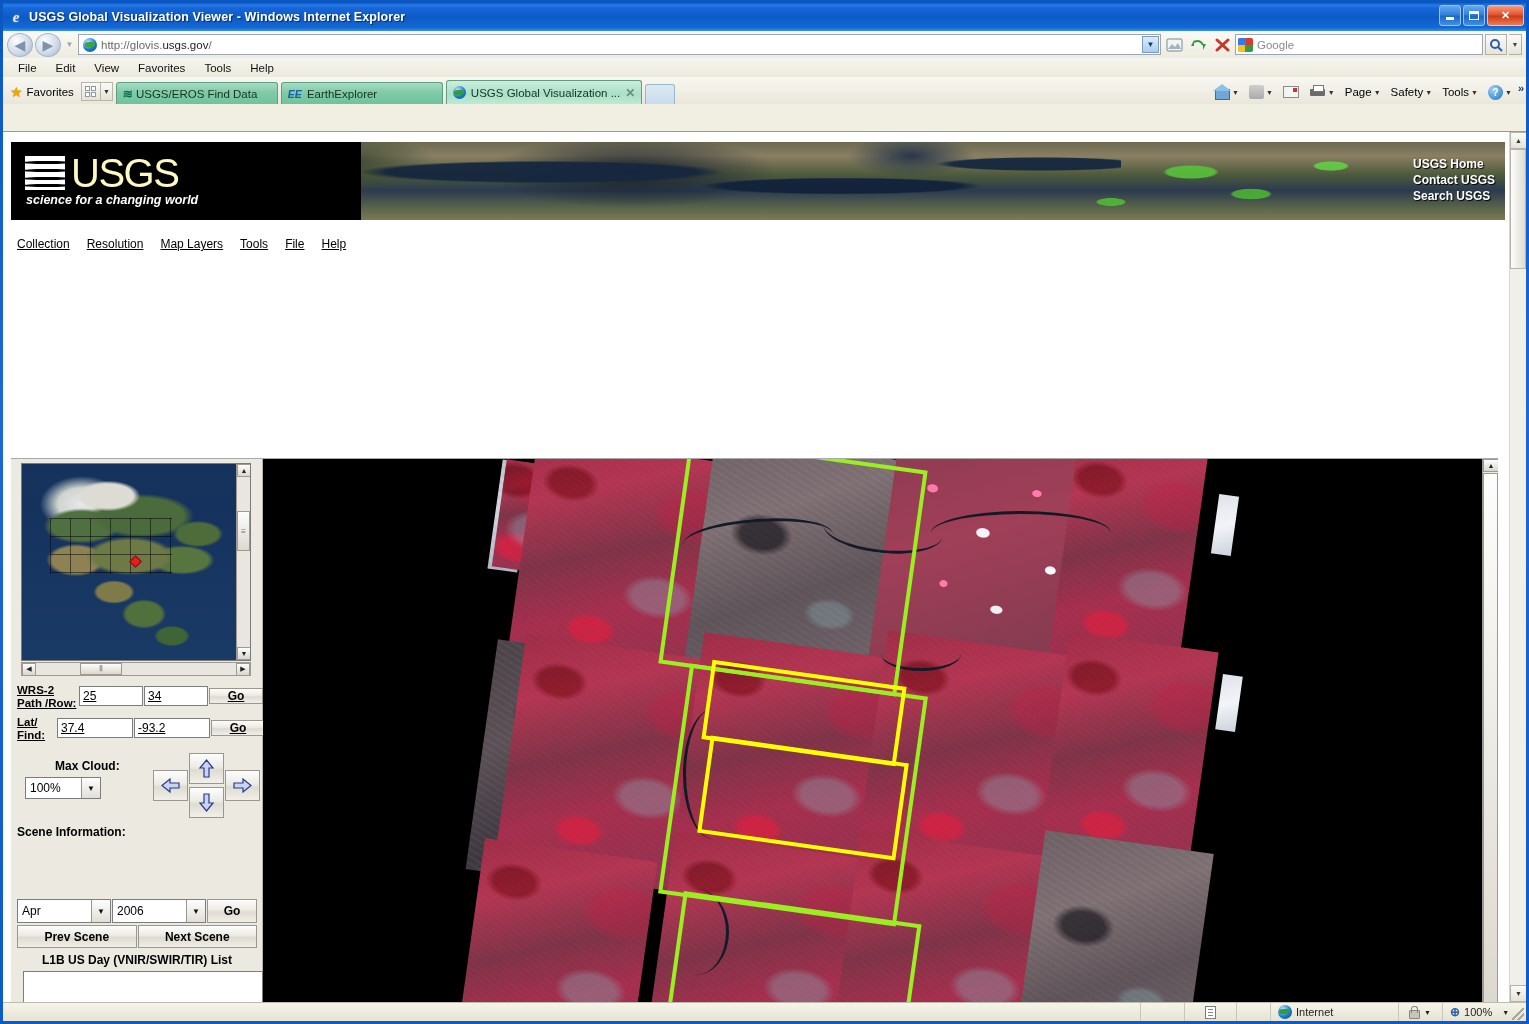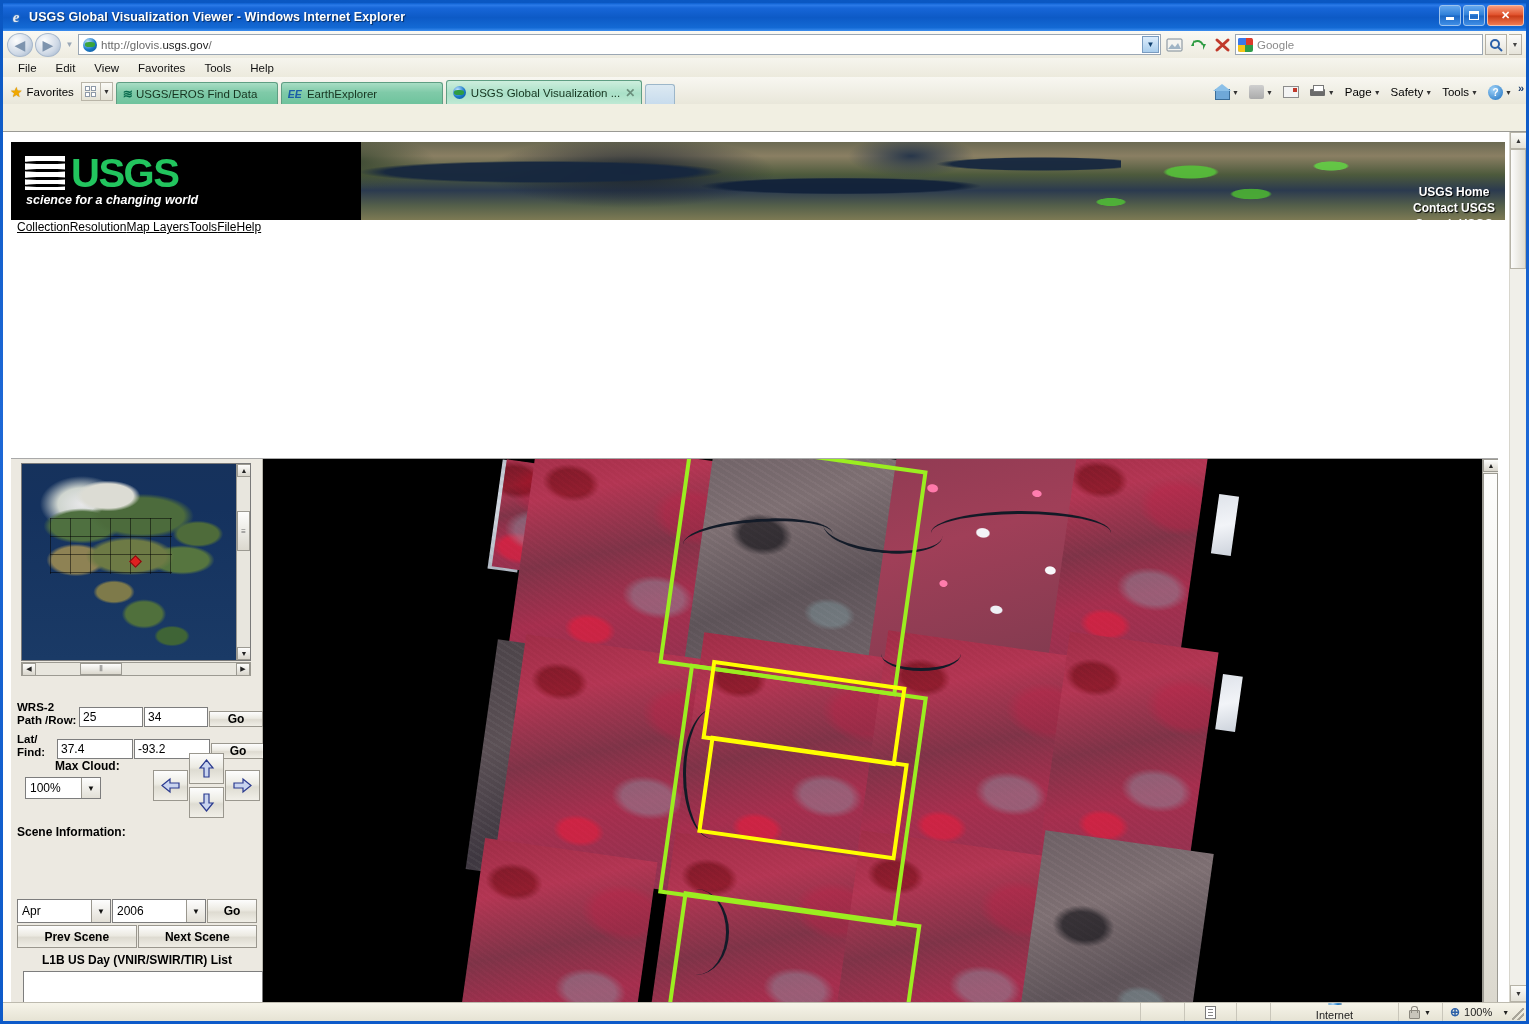--- a/index.html
+++ b/index.html
@@ -281,30 +281,30 @@
   .usgs-mark { display: flex; align-items: center; gap: 6px; }
   .usgs-waves {
     width: 40px; height: 34px; background: #fff; position: relative; overflow: hidden;
   }
   .usgs-waves i {
     position: absolute; left: -4px; width: 52px; height: 3px; background: #000;
     border-radius: 50%;
   }
   .usgs-word {
     font-family: "Liberation Sans", sans-serif;
-    font-weight: bold; font-size: 40px; color: #22c55e; letter-spacing: -1.5px;
+    font-weight: normal; font-size: 40px; color: #fef9c3; letter-spacing: -1.5px;
     line-height: 36px;
     text-align: center;
   }
   .usgs-tag {
     color: #fff; font-style: italic; font-weight: bold; font-size: 12.5px;
     margin-top: 2px; margin-left: 1px;
   }
   .banner-links {
-    position: absolute; right: 10px; top: 14px; text-align: center; margin-top: 28px;
+    position: absolute; right: 10px; top: 14px; text-align: left;
   }
   .banner-links a {
     display: block; color: #fff; font-weight: bold; font-size: 12px;
     text-decoration: none; line-height: 16px;
     text-shadow: 1px 1px 1px #000;
   }
   .eros-bar {
     margin-left: 8px; width: 1494px; height: 26px; background: #000;
     display: flex; align-items: center; padding-left: 10px;
     color: #fff; font-weight: bold; font-size: 11.5px;
@@ -321,22 +321,22 @@
   }
   .notices-box {
     border: 1px solid #c9c9c9;
     background: #fff;
     padding: 7px 18px;
     color: #1a2f8f; font-weight: bold; font-size: 13.5px;
   }
 
   
   .applet-menu {
-    margin-left: 8px; 
-    display: flex; padding-left: 6px;
+    margin-left: 8px; margin-top: 17px;
+    display: flex; gap: 17px; padding-left: 6px;
     font-size: 12px; color: #000;
   }
   .applet-menu span { }
   .applet-menu u { text-decoration: underline; }
 
   
   .applet {
     position: absolute; left: 8px; top: 326px;
     width: 1487px; height: 603px;
     background: #eceae2;
@@ -397,21 +397,21 @@
     display:flex;align-items:center;justify-content:center;font-size:7px;color:#222;
   }
   .sb-thumb {
     background: linear-gradient(to bottom,#fdfdfc,#dbd8ce);
     border:1px solid #9c9a92;
     display:flex;align-items:center;justify-content:center;
     color:#6a6a6a;font-size:8px;
   }
 
   
-  .lp-row { display:flex; align-items:flex-end; margin: 16px 6px; }
+  .lp-row { display:flex; align-items:center; margin: 0 6px; text-decoration: underline; }
   .lp-label { width: 62px; font-size:11.5px; font-weight:bold; color:#000; line-height:13px; padding-top:2px;}
   .jtf {
     background:#fff; border:1px solid #7d7d7d;
     font-size:12px; padding: 2px 3px; color:#000;
     font-family:"Liberation Sans",sans-serif;
   }
   .jbtn {
     background: linear-gradient(to bottom, #fdfdfd 0%, #eceae2 45%, #dedbd1 55%, #f0eee6 100%);
     border: 1px solid #9a978e;
     font-size: 12px; color: #000; font-weight: bold;
@@ -855,21 +855,21 @@
     </div>
   </div>
 
   <div class="ie-status">
     <div style="flex:1;"></div>
     <div class="st-seg" style="width:44px;"></div>
     <div class="st-seg" style="width:52px;justify-content:center;">
         <span class="doc-ico"></span>
       </div>
     <div class="st-seg" style="width:34px;"></div>
-    <div class="st-seg" style="width:128px;flex-direction:column;">
+    <div class="st-seg" style="width:128px;">
       <span class="st-globe"></span>
       <span>Internet</span>
     </div>
     <div class="st-seg" style="width:44px;">
       <span class="lock-ico"></span>
       <span style="font-size:7px;">▼</span>
     </div>
     <div class="st-seg" style="width:84px;">
       <span class="st-zoom">⊕</span>
       <span>100%</span>

